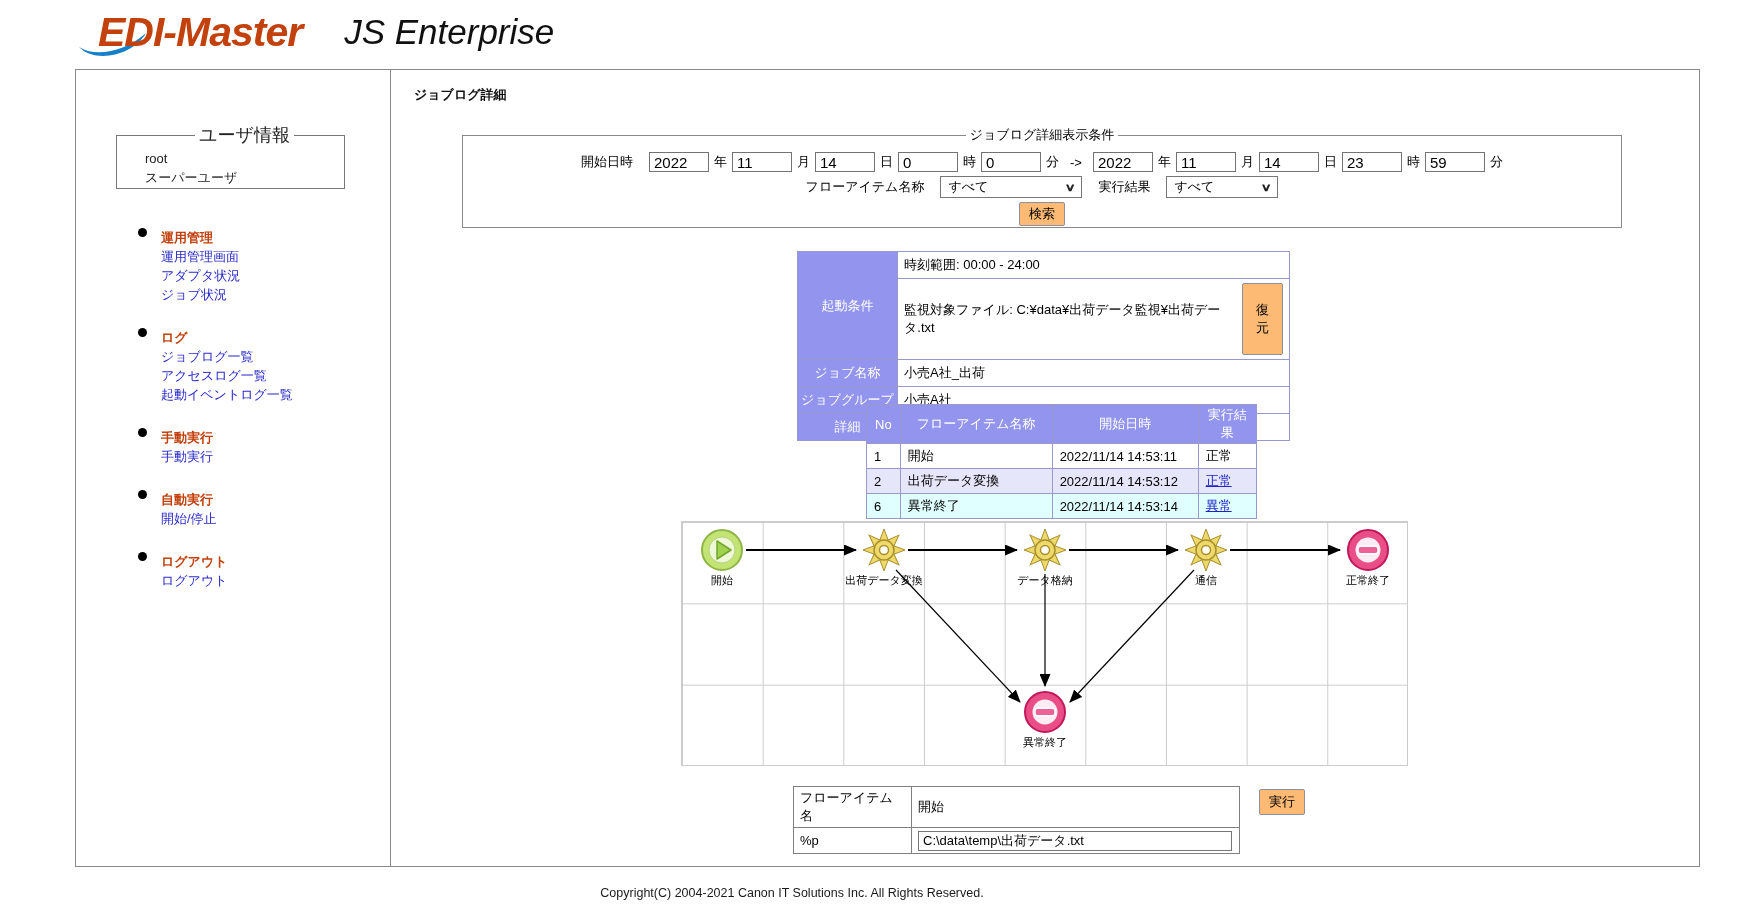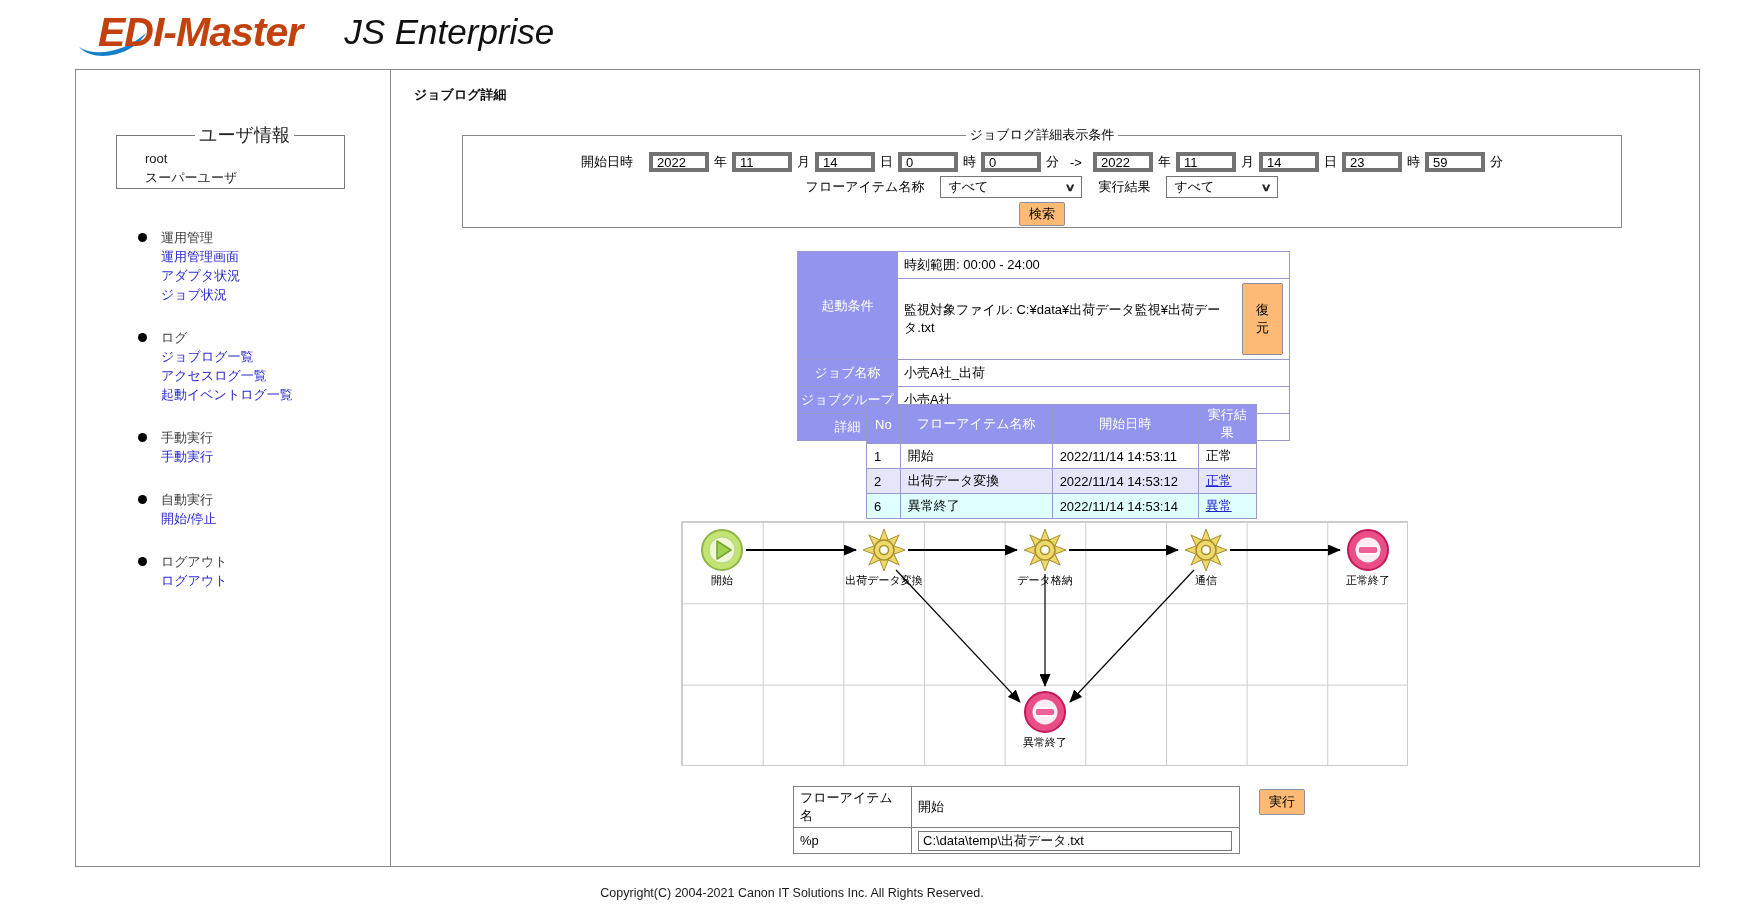--- a/index.html
+++ b/index.html
@@ -18,33 +18,33 @@
   .sidebar { position:absolute; left:0; top:0; width:315px; height:100%; border-right:1px solid #888; }
 
   
   .userbox { position:absolute; left:40px; top:53px; width:229px; height:66px; border:1px solid #777; padding:2px 0 0 28px; }
   .userbox legend { margin:0 auto; padding:0 4px; font-size:18px; color:#222; }
   .userbox div { line-height:19px; color:#222; }
 
   
   .menu { position:absolute; left:62px; top:158px; }
   .mgroup { margin-bottom:24px; }
-  .mtitle { display:flex; align-items:center; line-height:19px; color:#404040; }
+  .mtitle { display:flex; align-items:flex-start; line-height:19px; color:#c2410c;font-weight:bold; }
   .bullet { display:inline-block; width:9px; height:9px; border-radius:50%; background:#000; margin-right:14px; }
   .mlinks { padding-left:23px; }
   .mlink { display:block; line-height:19px; color:#2929cc; text-decoration:none; cursor:pointer; }
 
   
   .page-title { position:absolute; left:338px; top:16px; font-size:13px; font-weight:bold; color:#111; }
 
   .search-fs { position:absolute; left:386px; top:56px; width:1160px; height:102px; border:1px solid #888; padding-top:4px; }
   .search-fs legend { margin:0 auto; padding:0 4px; font-size:13px; }
   .srow { display:flex; justify-content:center; align-items:center; gap:5px; margin-top:4px; }
   .srow .gap { width:6px; }
-  .tin { width:60px; height:20px; border:4px solid #737373; font-family:"Liberation Sans",sans-serif; font-size:13px; padding:0 4px; }
+  .tin { width:60px; height:20px; border:1px solid #737373; font-family:"Liberation Sans",sans-serif; font-size:15px; padding:0 4px; }
   .arrowtxt { margin:0 6px; }
   .selectbox { height:22px; border:1px solid #767676; background:#fff; display:inline-flex; align-items:center; justify-content:space-between; padding:0 7px; cursor:pointer; }
   .sel1 { width:142px; } .sel2 { width:112px; }
   .chev { font-size:11px; font-weight:bold; color:#222; transform:scaleX(1.4); }
   .btn { font-family:"Liberation Sans",sans-serif; font-size:13px; background:#fdba74; border:1px solid #8f8f9d; border-radius:2px; padding:2px 9px; cursor:pointer; }
 
   
   .jobinfo { position:absolute; left:721px; top:181px; border-collapse:collapse; }
   .jobinfo th, .jobinfo td { border:1px solid #9999cc; font-weight:normal; font-size:13px; }
   .jobinfo th { background:#9394ee; color:#fff; width:100px; text-align:center; }

